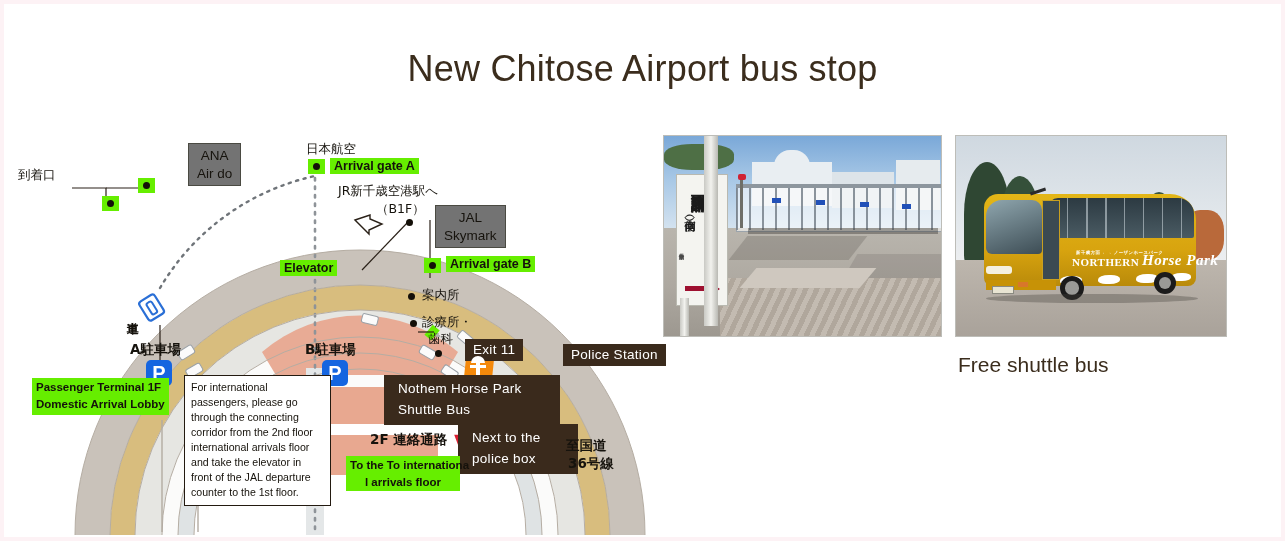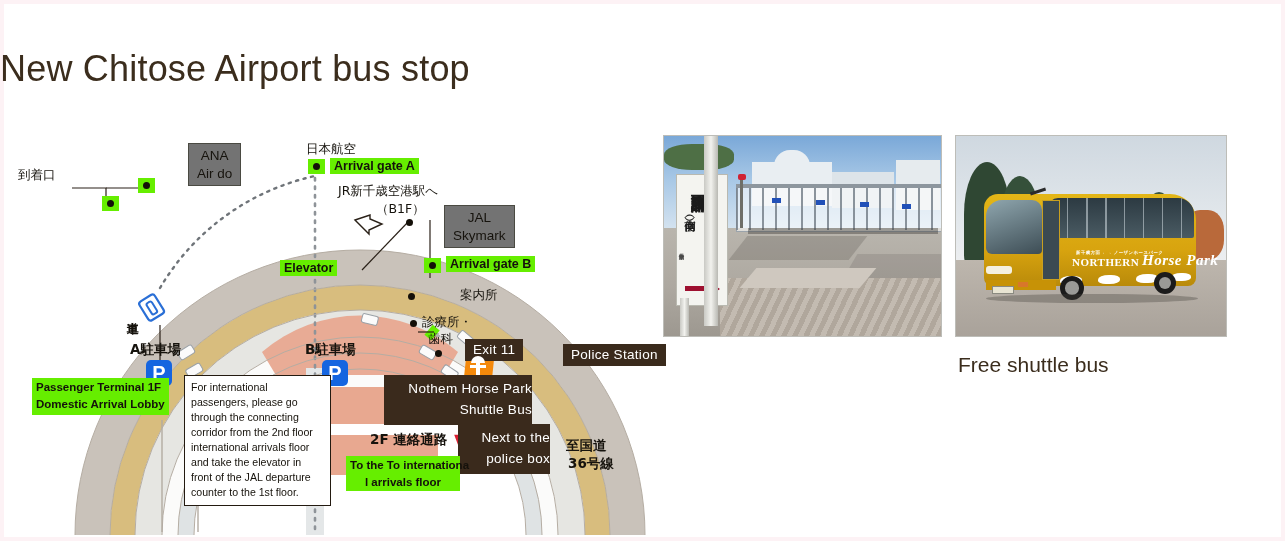--- a/index.html
+++ b/index.html
@@ -9,42 +9,42 @@
     font-family:"Liberation Sans","DejaVu Sans",sans-serif;
     overflow:hidden;
     position:relative;
   }
   #page{position:absolute;inset:0;background:#fff;}
   #edge-tint{position:absolute;inset:0;border:4px solid #fdf2f5;pointer-events:none;}
 
   
   #title{
     position:absolute;left:0;top:48px;width:1285px;
-    text-align:left;
+    text-align:center;
     font-size:36px;color:#3b2d1d;letter-spacing:.2px;
     font-weight:400;
   }
   
   #title span{display:inline-block;transform:translateX(0px);}
 
   
   #map{position:absolute;left:10px;top:120px;width:650px;height:415px;}
   #map svg{position:absolute;left:0;top:0;}
 
   .lbl{position:absolute;white-space:nowrap;line-height:1.15;}
   .green{
     background:#66ee00;color:#14110b;
     font-size:12.5px;font-weight:700;padding:1px 4px;
   }
   .green.small{font-size:11.5px;font-weight:700;}
   .dark{
     background:#3a2a1c;color:#fff;font-size:13.5px;
     padding:3px 8px;font-weight:400;letter-spacing:.3px;
   }
-  .dark.two{text-align:right;line-height:1.55;padding:4px 0;}
+  .dark.two{text-align:left;line-height:1.55;padding:4px 14px;}
   .plainbox{
     background:#737373;border:1.3px solid #4a4a42;
     font-size:13.5px;color:#16130d;text-align:center;
     padding:3px 8px;line-height:1.3;
   }
   .jp{font-family:"DejaVu Sans","Liberation Sans",sans-serif;font-size:12.5px;color:#16130d;}
   .jp.big{font-size:13.5px;font-weight:700;}
   .vert{writing-mode:vertical-rl;text-orientation:upright;font-weight:700;font-size:12px;}
   .infobox{
     position:absolute;background:#fff;border:1.7px solid #231a10;
@@ -236,35 +236,35 @@
     <div class="lbl jp" style="left:296px;top:22px;">日本航空</div>
     <div class="dot" style="left:304px;top:45px;"></div>
     <div class="gmark" style="left:298px;top:39px;">
         <i></i>
       </div>
     <div class="lbl green" style="left:320px;top:38px;">Arrival gate A</div>
 
     <div class="lbl jp" style="left:328px;top:64px;">JR新千歳空港駅へ</div>
     <div class="lbl jp" style="left:366px;top:82px;">（B1F）</div>
 
-    <div class="lbl plainbox" style="left:434px;top:85px;">
+    <div class="lbl plainbox" style="left:425px;top:85px;">
       <div>JAL</div>
       <div>Skymark</div>
     </div>
 
     <div class="dot" style="left:396px;top:99px;"></div>
     <div class="lbl green" style="left:270px;top:140px;">Elevator</div>
 
     <div class="dot" style="left:420px;top:143px;"></div>
     <div class="gmark" style="left:414px;top:138px;">
         <i></i>
       </div>
     <div class="lbl green" style="left:436px;top:136px;">Arrival gate B</div>
 
-    <div class="lbl jp" style="left:412px;top:168px;margin-left:38px;">案内所</div>
+    <div class="lbl jp" style="left:412px;top:168px;">案内所</div>
     <div class="dot" style="left:398px;top:173px;"></div>
 
     <div class="dot" style="left:400px;top:200px;"></div>
     <div class="lbl jp" style="left:412px;top:195px;">診療所・</div>
     <div class="lbl jp" style="left:418px;top:212px;">歯科</div>
 
     <div class="lbl dark" style="left:455px;top:219px;">Exit 11</div>
     <div class="dot" style="left:425px;top:230px;"></div>
     <div class="lbl dark" style="left:553px;top:224px;">Police Station</div>
 

